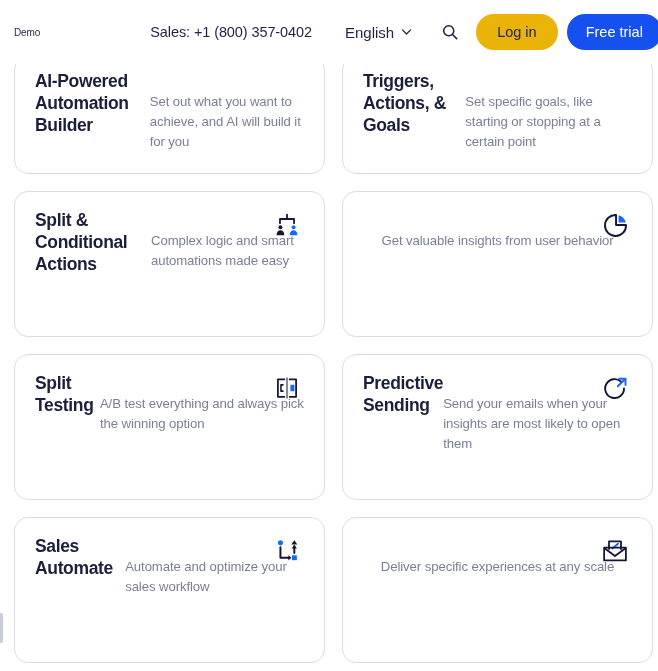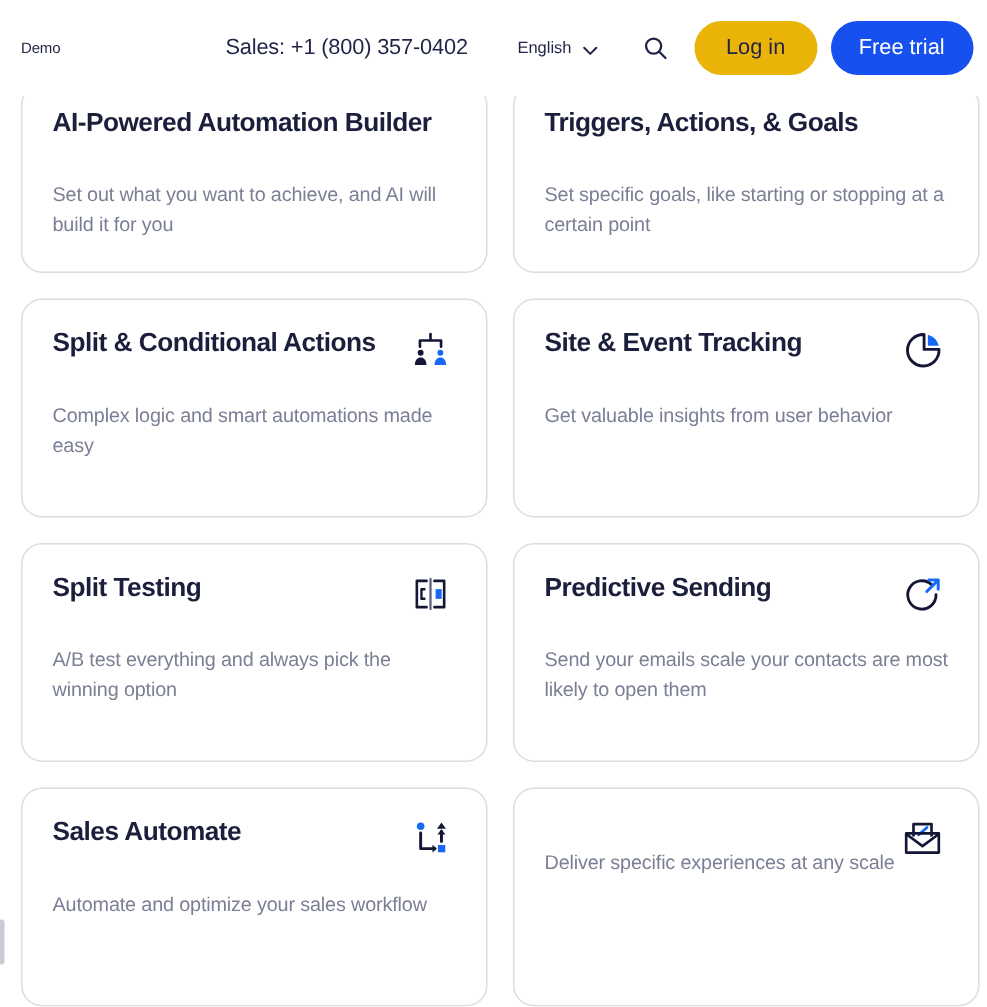--- a/index.html
+++ b/index.html
@@ -37,21 +37,21 @@
     font-size: 14.5px;
     color: #1f2347;
     letter-spacing: -0.1px;
     white-space: nowrap;
   }
 
   .nav-lang {
     display: flex;
     align-items: flex-start;
     gap: 6px;
-    font-size: 11px;
+    font-size: 15px;
     color: #1f2347;
     margin-left: 33px;
     white-space: nowrap;
   }
 
   .chev {
     display: inline-block;
     width: 13px;
     height: 13px;
     position: relative;
@@ -114,22 +114,22 @@
   }
 
   .card {
     position: relative;
     border: 1px solid #dcdce4;
     border-radius: 14px;
     background: #ffffff;
     padding: 18px 20px 22px 20px;
     min-height: 146px;
     display: flex;
-    flex-direction: column;
-    justify-content: flex-start;
+    flex-direction: row;
+    justify-content: center;
     cursor: pointer;
   }
 
   .card-icon {
     position: absolute;
     top: 16px;
     right: 20px;
     width: 34px;
     height: 34px;
     display: flex;
@@ -230,21 +230,20 @@
       <div class="card-desc">Complex logic and smart automations made easy</div>
     </div>
 
     <div class="card">
       <span class="card-icon">
         <svg width="29" height="29" viewBox="0 0 32 32" fill="none">
           <path d="M16.6 4.4 A11.6 11.6 0 1 0 27.6 15.4 L16.6 15.4 Z" stroke="#131735" stroke-width="2.1" stroke-linejoin="round" fill="none"></path>
           <path d="M19.4 4.6 A11.6 11.6 0 0 1 27.4 12.6 L19.4 12.6 Z" fill="#1769f5"></path>
         </svg>
       </span>
-      <div class="card-title">Site &amp; Event Tracking</div>
       <div class="card-desc">Get valuable insights from user behavior</div>
     </div>
 
     <div class="card">
       <span class="card-icon">
         <svg width="28" height="28" viewBox="0 0 32 32" fill="none">
           <path d="M13 6 H5.6 V26 H13" stroke="#131735" stroke-width="2" stroke-linecap="round" stroke-linejoin="round" fill="none"></path>
           <path d="M19 6 H26.4 V26 H19" stroke="#131735" stroke-width="2" stroke-linecap="round" stroke-linejoin="round" fill="none"></path>
           <path d="M16 4.5 V27.5" stroke="#5a5f7d" stroke-width="1.7" stroke-linecap="round"></path>
           <path d="M11.4 12.4 H9.1 V19.6 H11.4" stroke="#131735" stroke-width="1.8" stroke-linecap="round" stroke-linejoin="round" fill="none"></path>
@@ -257,21 +256,21 @@
 
     <div class="card">
       <span class="card-icon">
         <svg width="29" height="29" viewBox="0 0 32 32" fill="none">
           <path d="M22.2 8.6 A10.4 10.4 0 1 0 25.4 16" stroke="#131735" stroke-width="2.1" stroke-linecap="round" fill="none"></path>
           <path d="M18.6 13.6 L26.6 5.6" stroke="#1769f5" stroke-width="2.2" stroke-linecap="round"></path>
           <path d="M20.2 5.2 H27 V12" stroke="#1769f5" stroke-width="2.2" stroke-linecap="round" stroke-linejoin="round" fill="none"></path>
         </svg>
       </span>
       <div class="card-title">Predictive Sending</div>
-      <div class="card-desc">Send your emails scale your contacts are most likely to open them</div>
+      <div class="card-desc">Send your emails when your insights are most likely to open them</div>
     </div>
 
     <div class="card">
       <span class="card-icon">
         <svg width="30" height="30" viewBox="0 0 32 32" fill="none">
           <circle cx="9" cy="7.3" r="2.7" fill="#1769f5"></circle>
           <path d="M9 12 V23.2 H19" stroke="#131735" stroke-width="2.1" stroke-linecap="round" stroke-linejoin="round" fill="none"></path>
           <path d="M17.4 20.4 L20.6 23.2 L17.4 26" fill="#131735"></path>
           <path d="M23.8 4.6 L27 9 H20.6 Z" fill="#131735"></path>
           <path d="M23.8 10.8 V18.2" stroke="#131735" stroke-width="2.1" stroke-linecap="round"></path>

